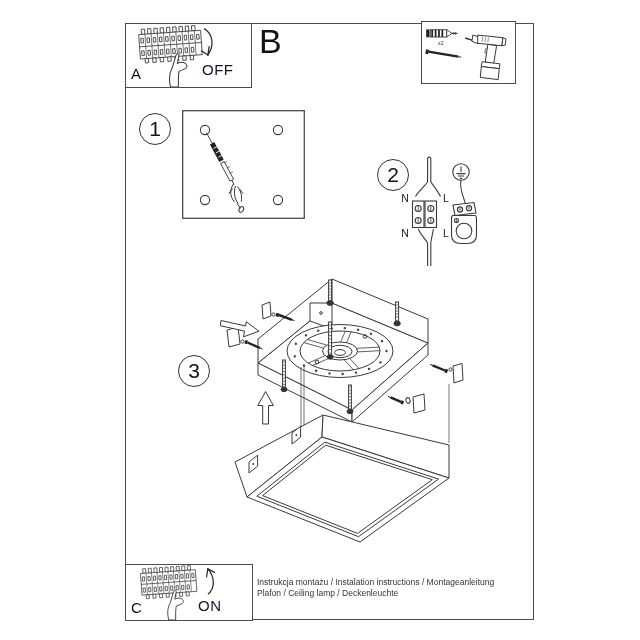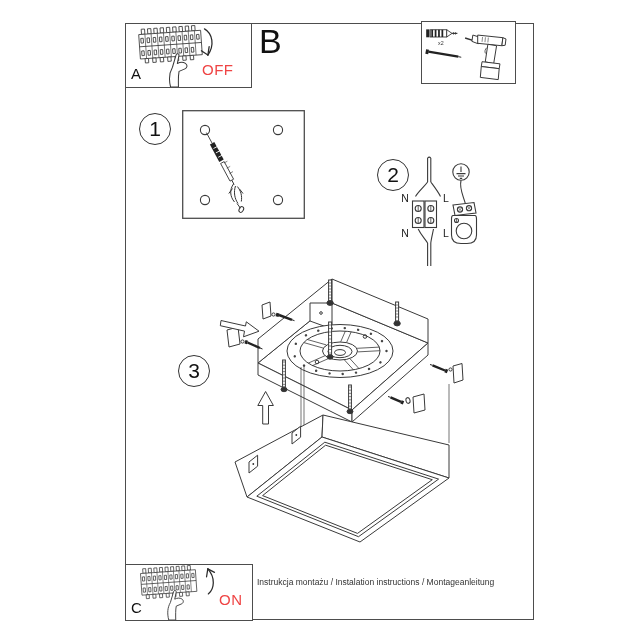--- a/index.html
+++ b/index.html
@@ -4,21 +4,21 @@
 <style>
   html,body{margin:0;padding:0;background:#fff;}
   .page{position:relative;width:640px;height:640px;background:#fff;overflow:hidden;
         font-family:"Liberation Sans","DejaVu Sans",sans-serif;color:#1c1c1c;}
   .abs{position:absolute;}
   .box{position:absolute;background:#fff;border:1.5px solid #4d4d4d;box-sizing:border-box;}
   .main-border{position:absolute;left:125px;top:23px;width:409px;height:597px;
                border:1.5px solid #4d4d4d;box-sizing:border-box;background:#fff;}
   .letter-b{position:absolute;left:259px;top:24px;font-size:34px;line-height:1;color:#111;}
   .corner-label{position:absolute;font-size:15px;color:#111;}
-  .action-label{position:absolute;font-size:15px;color:#ef4444;letter-spacing:.5px;}
+  .action-label{position:absolute;font-size:15px;color:#0f172a;letter-spacing:.5px;}
   .num-badge{position:absolute;width:32px;height:32px;border:1.6px solid #333;border-radius:50%;
              box-sizing:border-box;display:flex;align-items:center;justify-content:center;
              font-size:21px;color:#111;background:#fff;}
   .footer{position:absolute;left:257px;top:577px;font-size:8.5px;line-height:10.5px;color:#333;}
   svg{display:block;font-family:inherit;}
   .fill-svg{position:absolute;left:0;top:0;width:100%;height:100%;}
 </style>
 </head>
 <body>
 
@@ -278,20 +278,21 @@
       <g>
         <use href="#sym-fusebox" x="3" y="0" width="80" height="57"></use>
       </g>
       <g transform="translate(76,2)" fill="none" stroke="#2a2a2a" stroke-width="1.3" stroke-linecap="round">
         <path d="M8,28 C14.5,22.5 15.5,11 7.5,2"></path>
         <path d="M7.5,2 L6.2,10.2"></path>
         <path d="M7.5,2 L14.4,5.6"></path>
       </g>
     </svg>
     <span class="corner-label" style="left:5px;top:34px;">C</span>
-    <span class="action-label" style="left:72px;top:26px;margin-left:21px;">ON</span>
+    <span class="action-label" style="left:72px;top:32px;">ON</span>
   </div>
 
   <div class="footer">
     <div>Instrukcja montażu / Instalation instructions / Montageanleitung</div>
+    <div>Plafon / Ceiling lamp / Deckenleuchte</div>
   </div>
 
 </div>
 
 </body></html>

